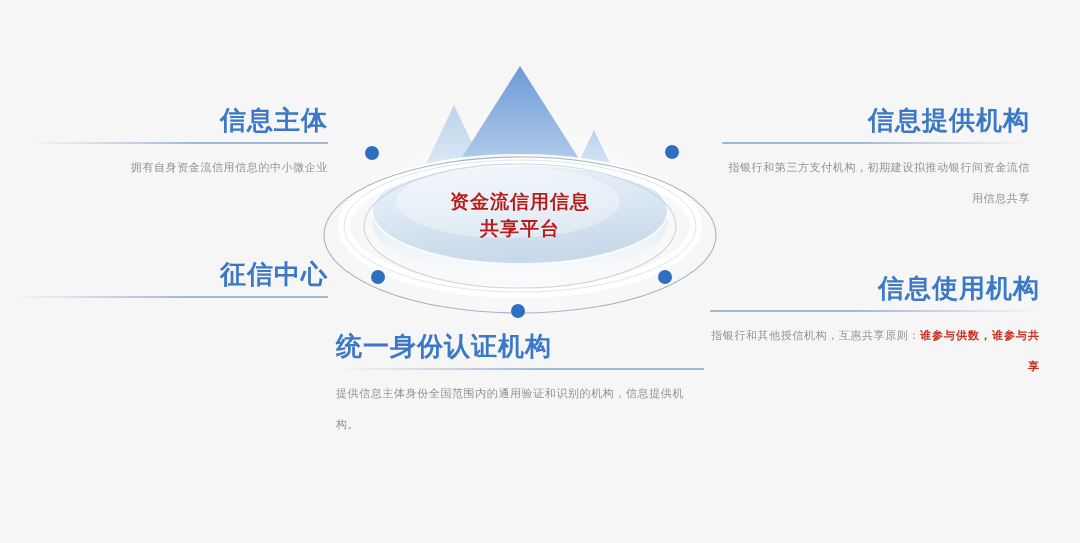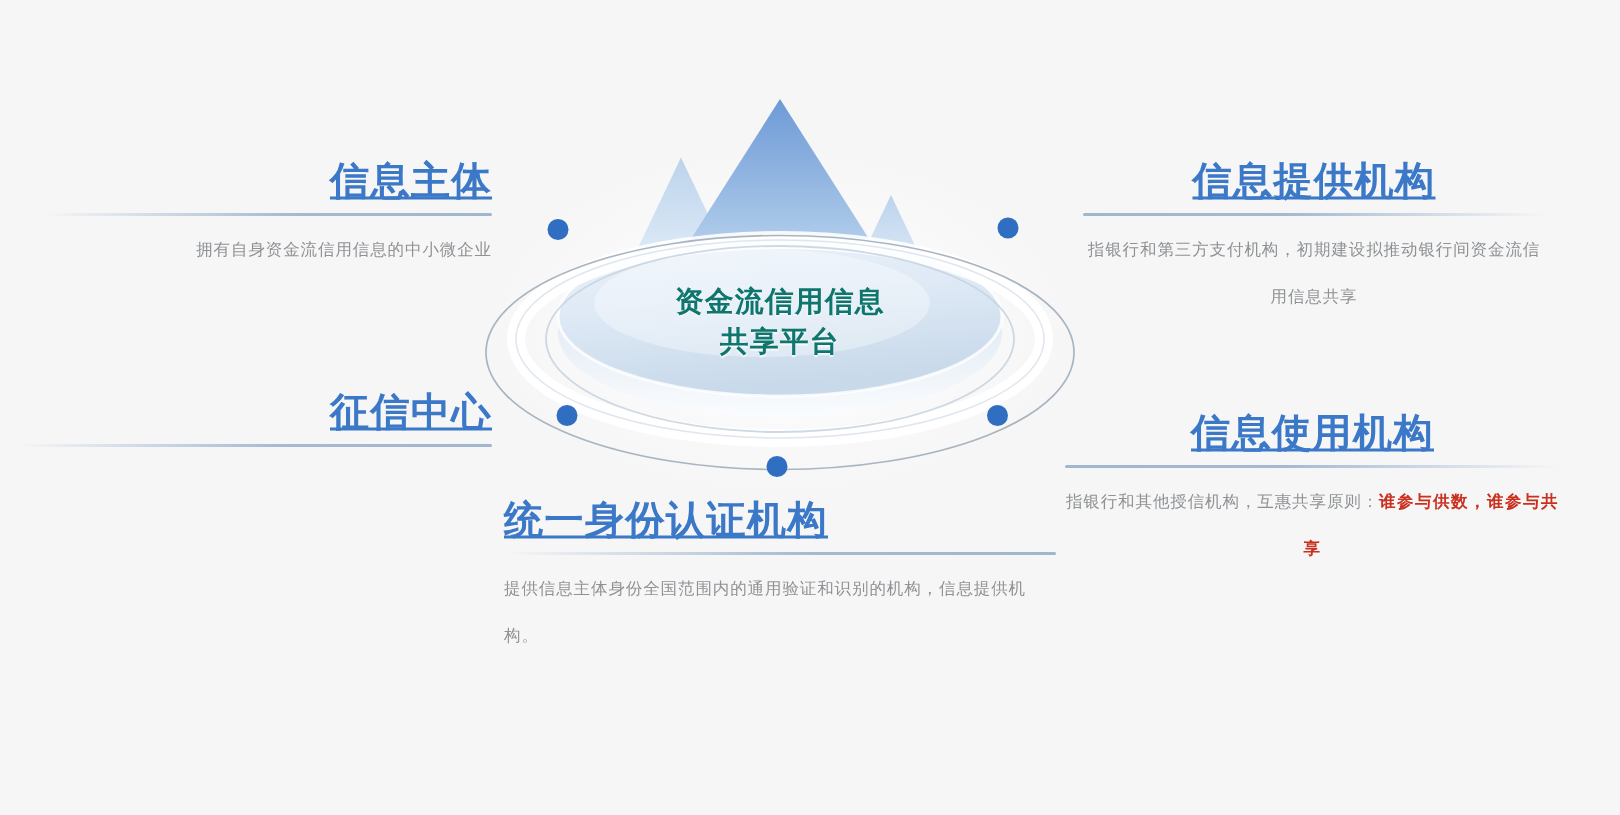--- a/index.html
+++ b/index.html
@@ -39,38 +39,37 @@
   .platform-label {
     position: absolute;
     left: 378px;
     top: 188px;
     width: 284px;
     text-align: center;
     font-family: "Liberation Sans", "DejaVu Sans", sans-serif;
     font-weight: bold;
     font-size: 19px;
     line-height: 27px;
-    color: #0f766e;
+    color: #b91c1c;
     letter-spacing: 1px;
     text-shadow: 0 1px 1px rgba(255,255,255,0.85);
   }
 
   
   .block {
     position: absolute;
   }
   .block h3 {
     margin: 0;
     font-family: "Liberation Sans", "DejaVu Sans", sans-serif;
     font-size: 26px;
     font-weight: bold;
     color: #3b78c8;
     letter-spacing: 1px;
     line-height: 32px;
-    text-decoration: underline;
   }
   .rule {
     height: 2px;
     margin-top: 6px;
     margin-bottom: 8px;
     border-radius: 2px;
   }
   .rule.to-left {
     background: linear-gradient(to right, rgba(160,185,215,0) 0%, rgba(150,175,205,0.85) 55%, rgba(150,175,205,0.9) 100%);
   }
@@ -89,21 +88,21 @@
     color: #6b6e72;
     font-weight: bold;
   }
   .block p .hot {
     color: #c9301f;
     font-weight: bold;
     letter-spacing: 1px;
   }
 
   .align-right { text-align: right; }
-  .align-left  { text-align: center; }
+  .align-left  { text-align: right; }
   .align-center{ }
 
   
   #block-subject   { left: 30px;  top: 104px; width: 298px; }
   #block-bureau    { left: 12px;  top: 258px; width: 316px; }
   #block-identity  { left: 336px; top: 330px; width: 368px; }
   #block-provider  { left: 722px; top: 104px; width: 308px; }
   #block-user      { left: 710px; top: 272px; width: 330px; }
 </style>
 </head>

